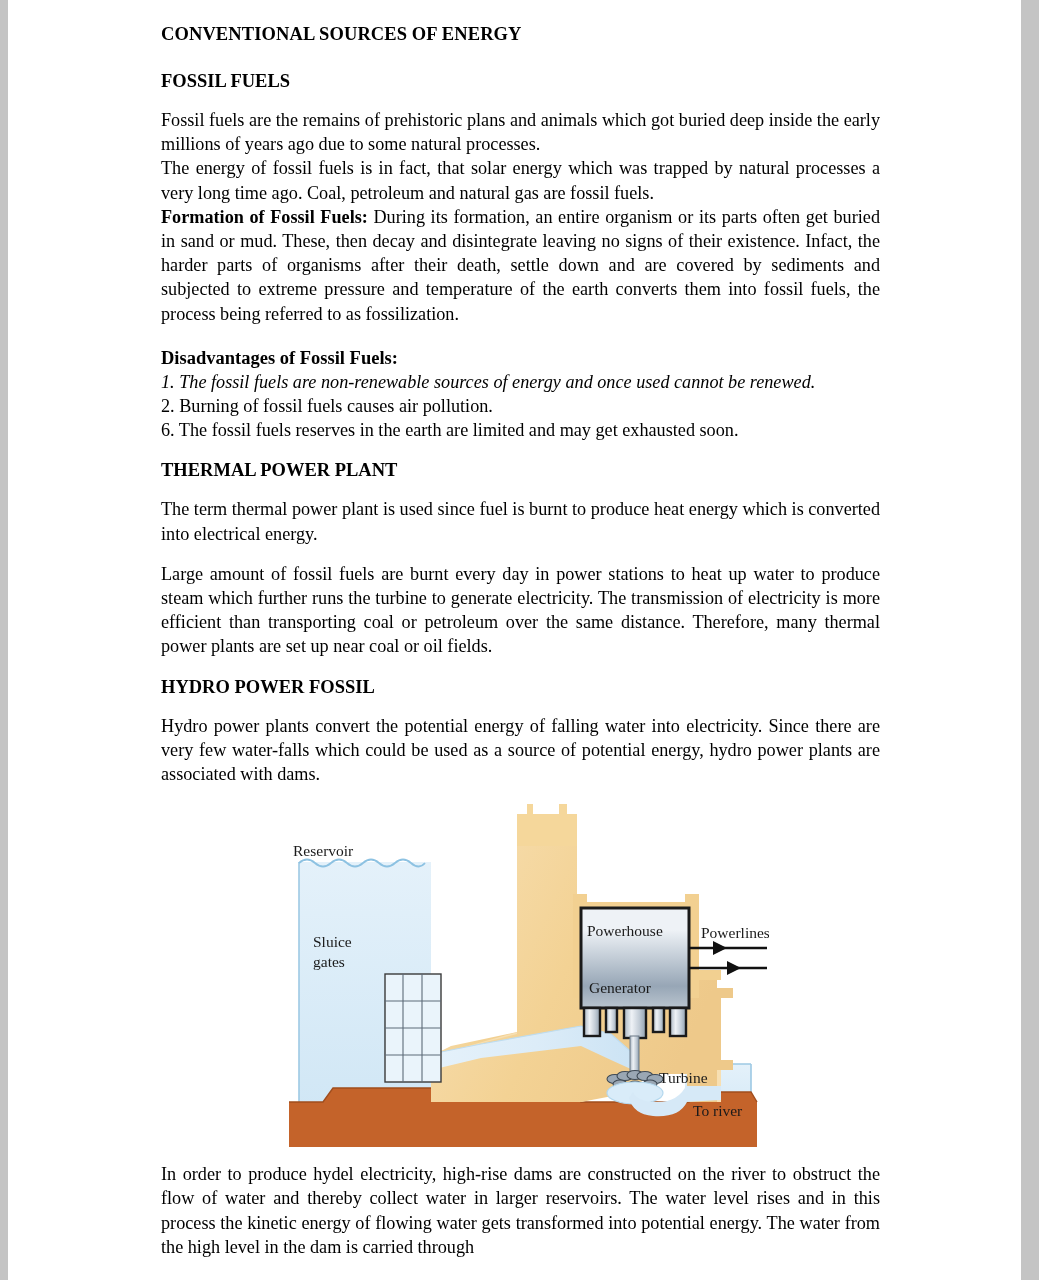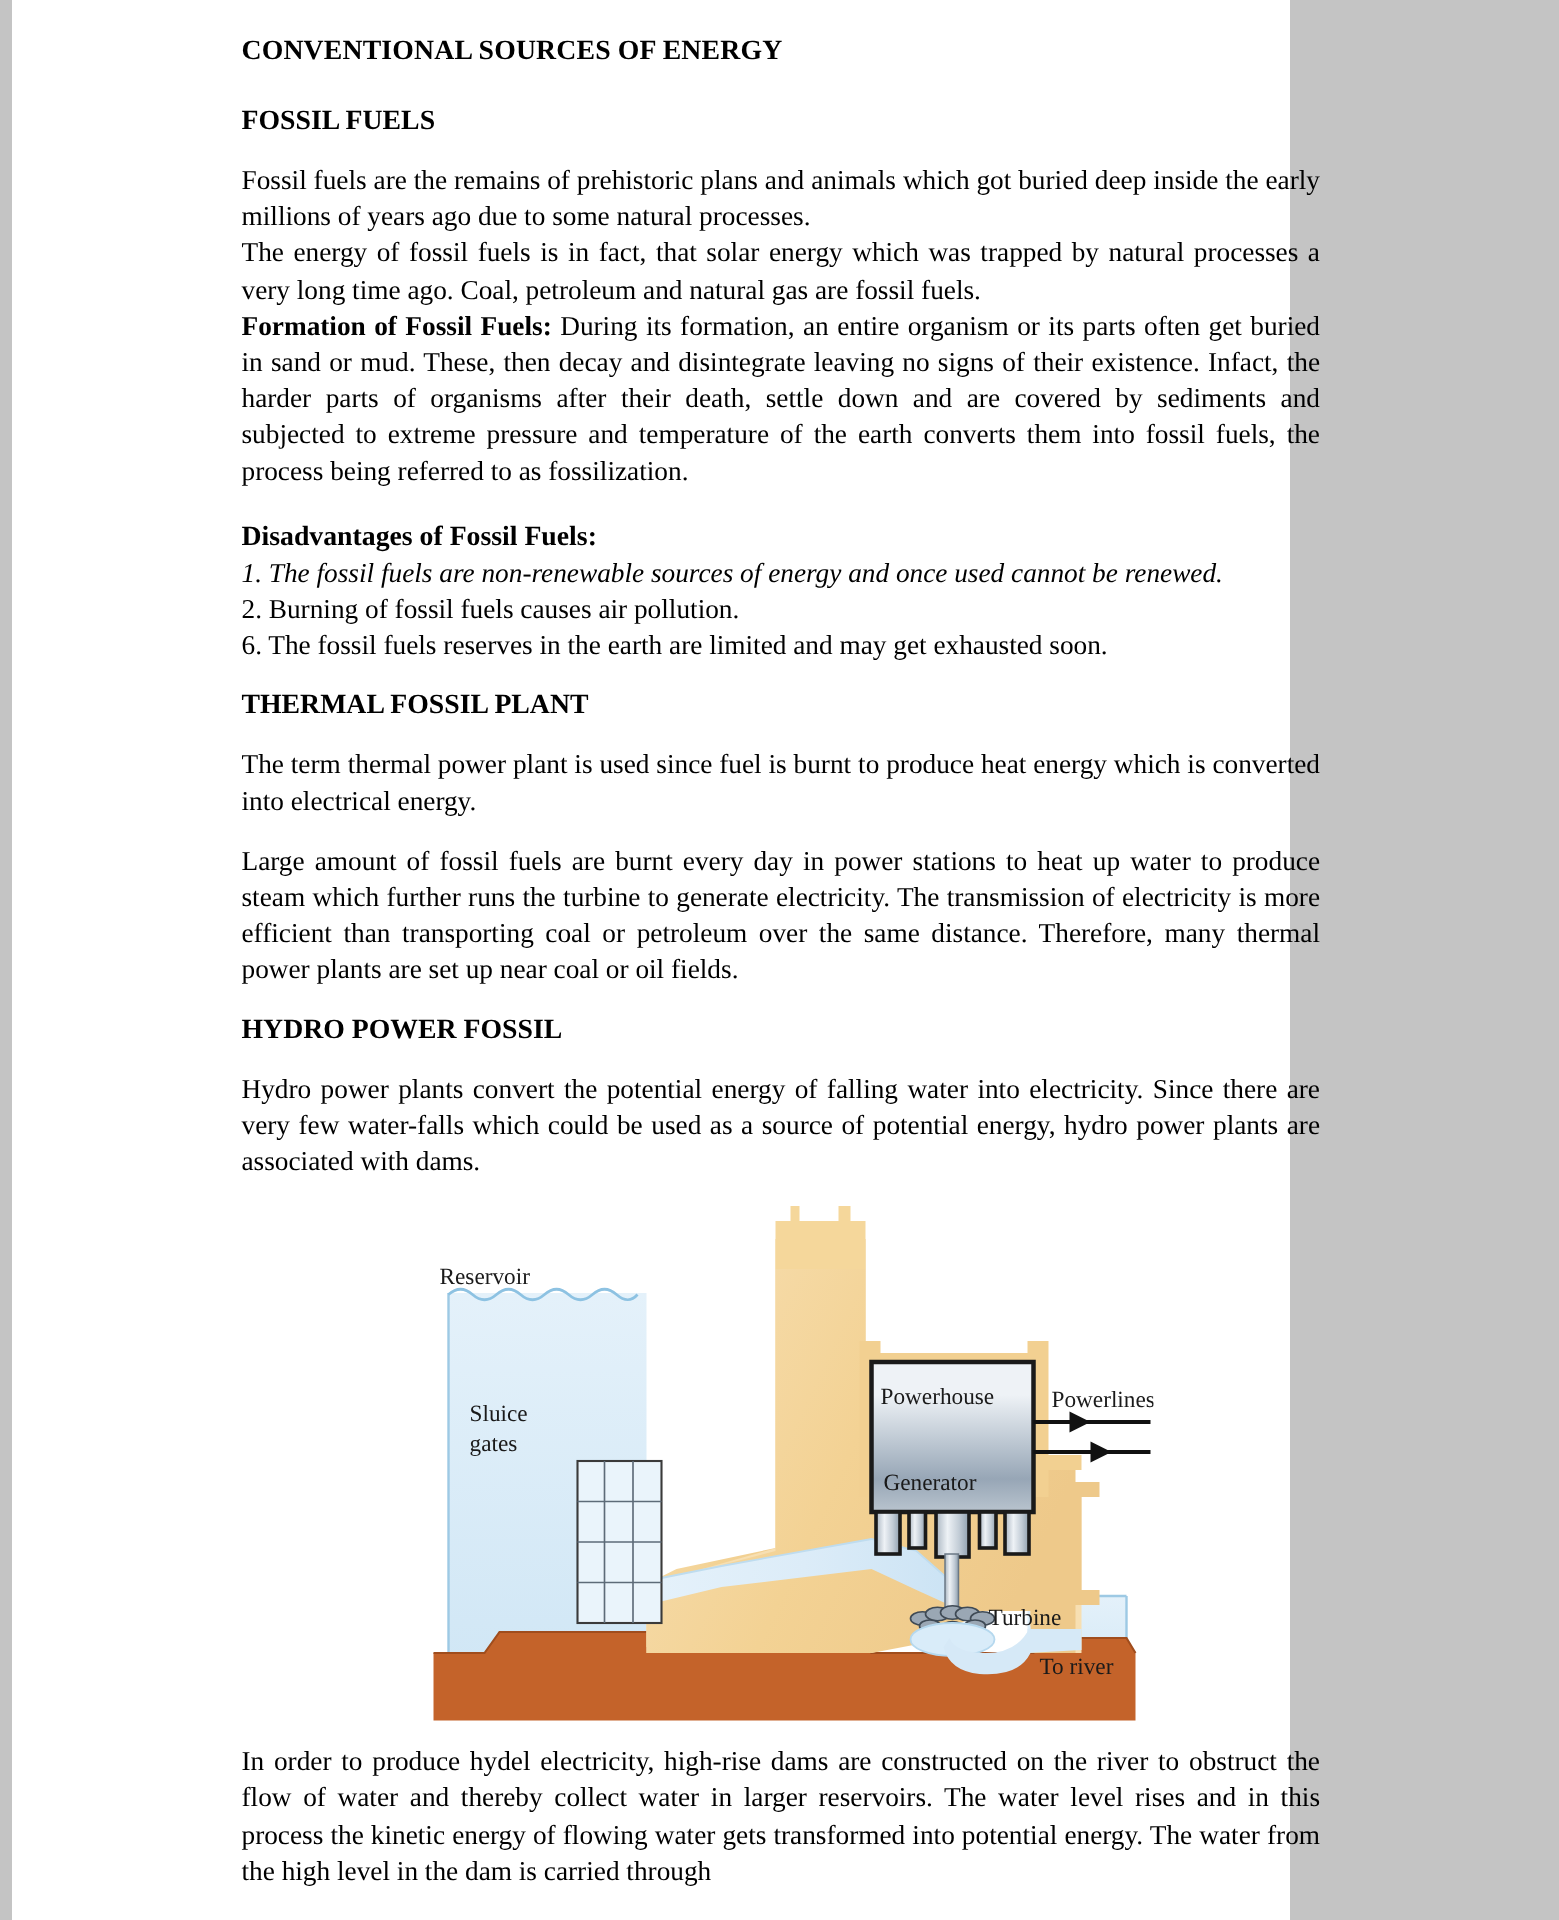--- a/index.html
+++ b/index.html
@@ -10,21 +10,21 @@
   body {
     width: 1039px;
     height: 1280px;
     overflow: hidden;
     font-family: "Liberation Serif", "DejaVu Serif", serif;
   }
   .page {
     position: absolute;
     left: 8px;
     top: 0;
-    width: 852px;
+    width: 1013px;
     height: 1280px;
     background: #ffffff;
     box-sizing: border-box;
   }
   .content {
     position: absolute;
     left: 153px;
     top: 24px;
     width: 719px;
   }
@@ -100,21 +100,21 @@
 
     <p class="body gap"><span class="lead">Formation of Fossil Fuels:</span><span> During its formation, an entire organism or its parts often get buried in sand or mud. These, then decay and disintegrate leaving no signs of their existence. Infact, the harder parts of organisms after their death, settle down and are covered by sediments and subjected to extreme pressure and temperature of the earth converts them into fossil fuels, the process being referred to as fossilization.</span></p>
 
     <div class="spacer-md"></div>
     <h2 class="sec">Disadvantages of Fossil Fuels:</h2>
     <p class="list-line just">1. The fossil fuels are non-renewable sources of energy and once used cannot be renewed.</p>
     <p class="list-line">2. Burning of fossil fuels causes air pollution.</p>
     <p class="list-line">6. The fossil fuels reserves in the earth are limited and may get exhausted soon.</p>
 
     <div class="spacer-sm"></div>
-    <h2 class="sec">THERMAL FOSSIL PLANT</h2>
+    <h2 class="sec">THERMAL POWER PLANT</h2>
     <p class="body tight">The term thermal power plant is used since fuel is burnt to produce heat energy which is converted into electrical energy.</p>
     <p class="body tight">Large amount of fossil fuels are burnt every day in power stations to heat up water to produce steam which further runs the turbine to generate electricity. The transmission of electricity is more efficient than transporting coal or petroleum over the same distance. Therefore, many thermal power plants are set up near coal or oil fields.</p>
 
     <div class="spacer-sm"></div>
     <h2 class="sec">HYDRO POWER FOSSIL</h2>
     <p class="body tight">Hydro power plants convert the potential energy of falling water into electricity. Since there are very few water-falls which could be used as a source of potential energy, hydro power plants are associated with dams.</p>
 
     <div class="figure-wrap">
       <div class="figure">
         <svg width="488" height="358" viewBox="0 0 488 358" xmlns="http://www.w3.org/2000/svg">

